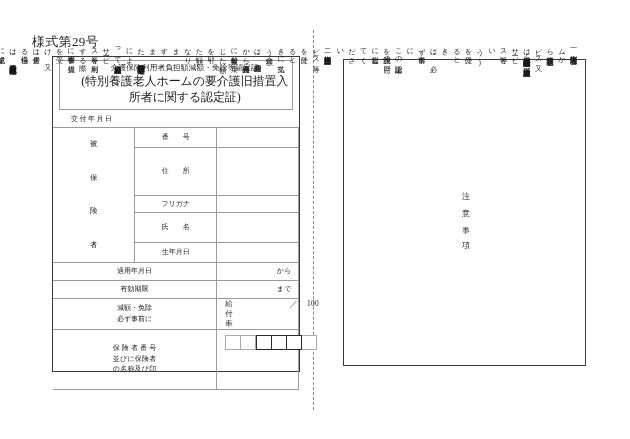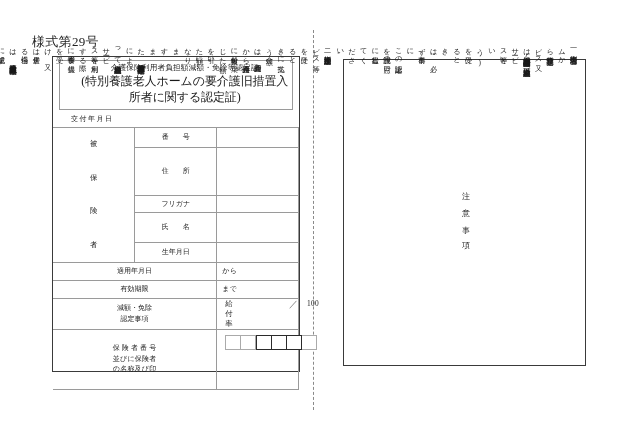--- a/index.html
+++ b/index.html
@@ -123,21 +123,21 @@
   .lbl {
     width: 56px;
     text-align: center;
     padding: 0 4px !important;
     font-size: 7.4px;
     white-space: nowrap;
   }
 
   .val { padding: 0 5px !important; }
   .val-right {
-    text-align: left;
+    text-align: right;
     padding-right: 6px !important;
     font-size: 7.2px;
     letter-spacing: 0.5px;
   }
 
   
   .r-ban   { height: 20px; }
   .r-addr  { height: 48px; }
   .r-furi  { height: 17px; }
   .r-name  { height: 30px; }
@@ -340,21 +340,21 @@
       </tr>
 
       <tr class="r-valid">
         <td class="lbl lbl-noleft" colspan="2">有効期限</td>
         <td class="val val-right">まで</td>
       </tr>
 
       <tr class="r-genga">
         <td class="genga-lbl" colspan="2">
           <div>減額・免除</div>
-          <div>認定事項</div>
+          <div>必ず事前に</div>
         </td>
         <td>
           <div class="rate-row">
             <span class="rate-label">給付率</span>
             <span class="rate-slash">／</span>
             <span class="rate-den">100</span>
           </div>
         </td>
       </tr>
 

